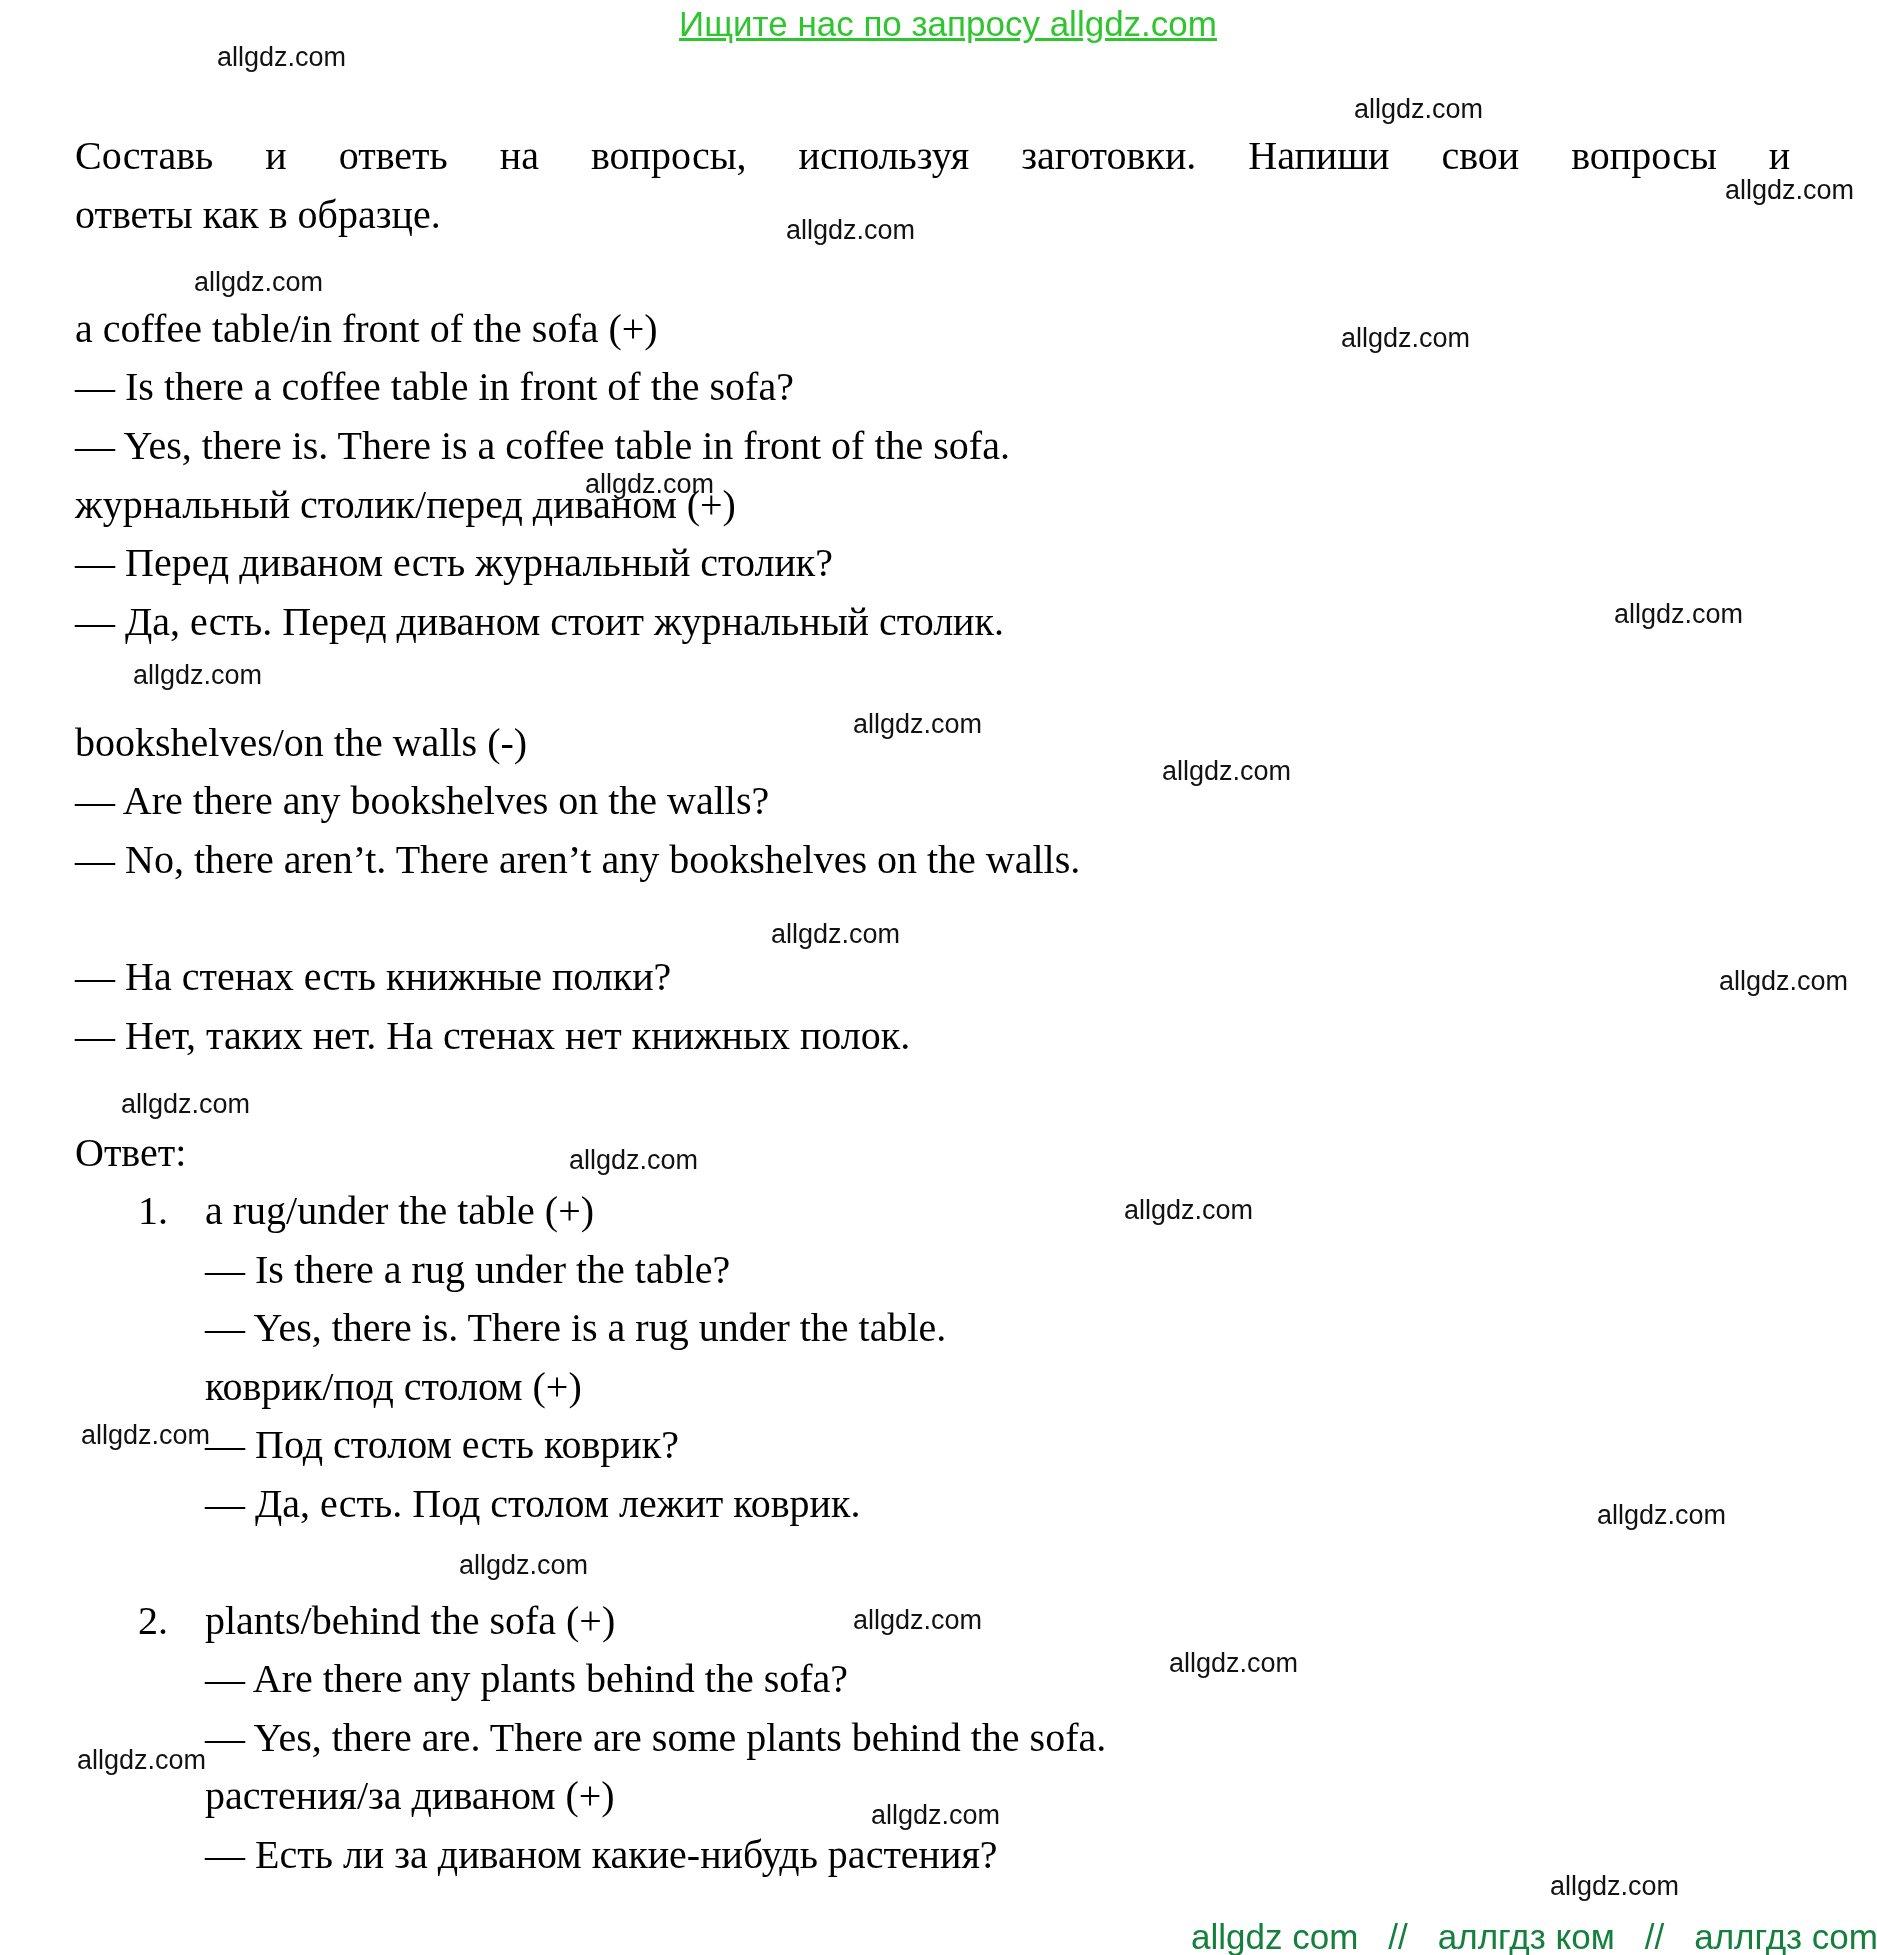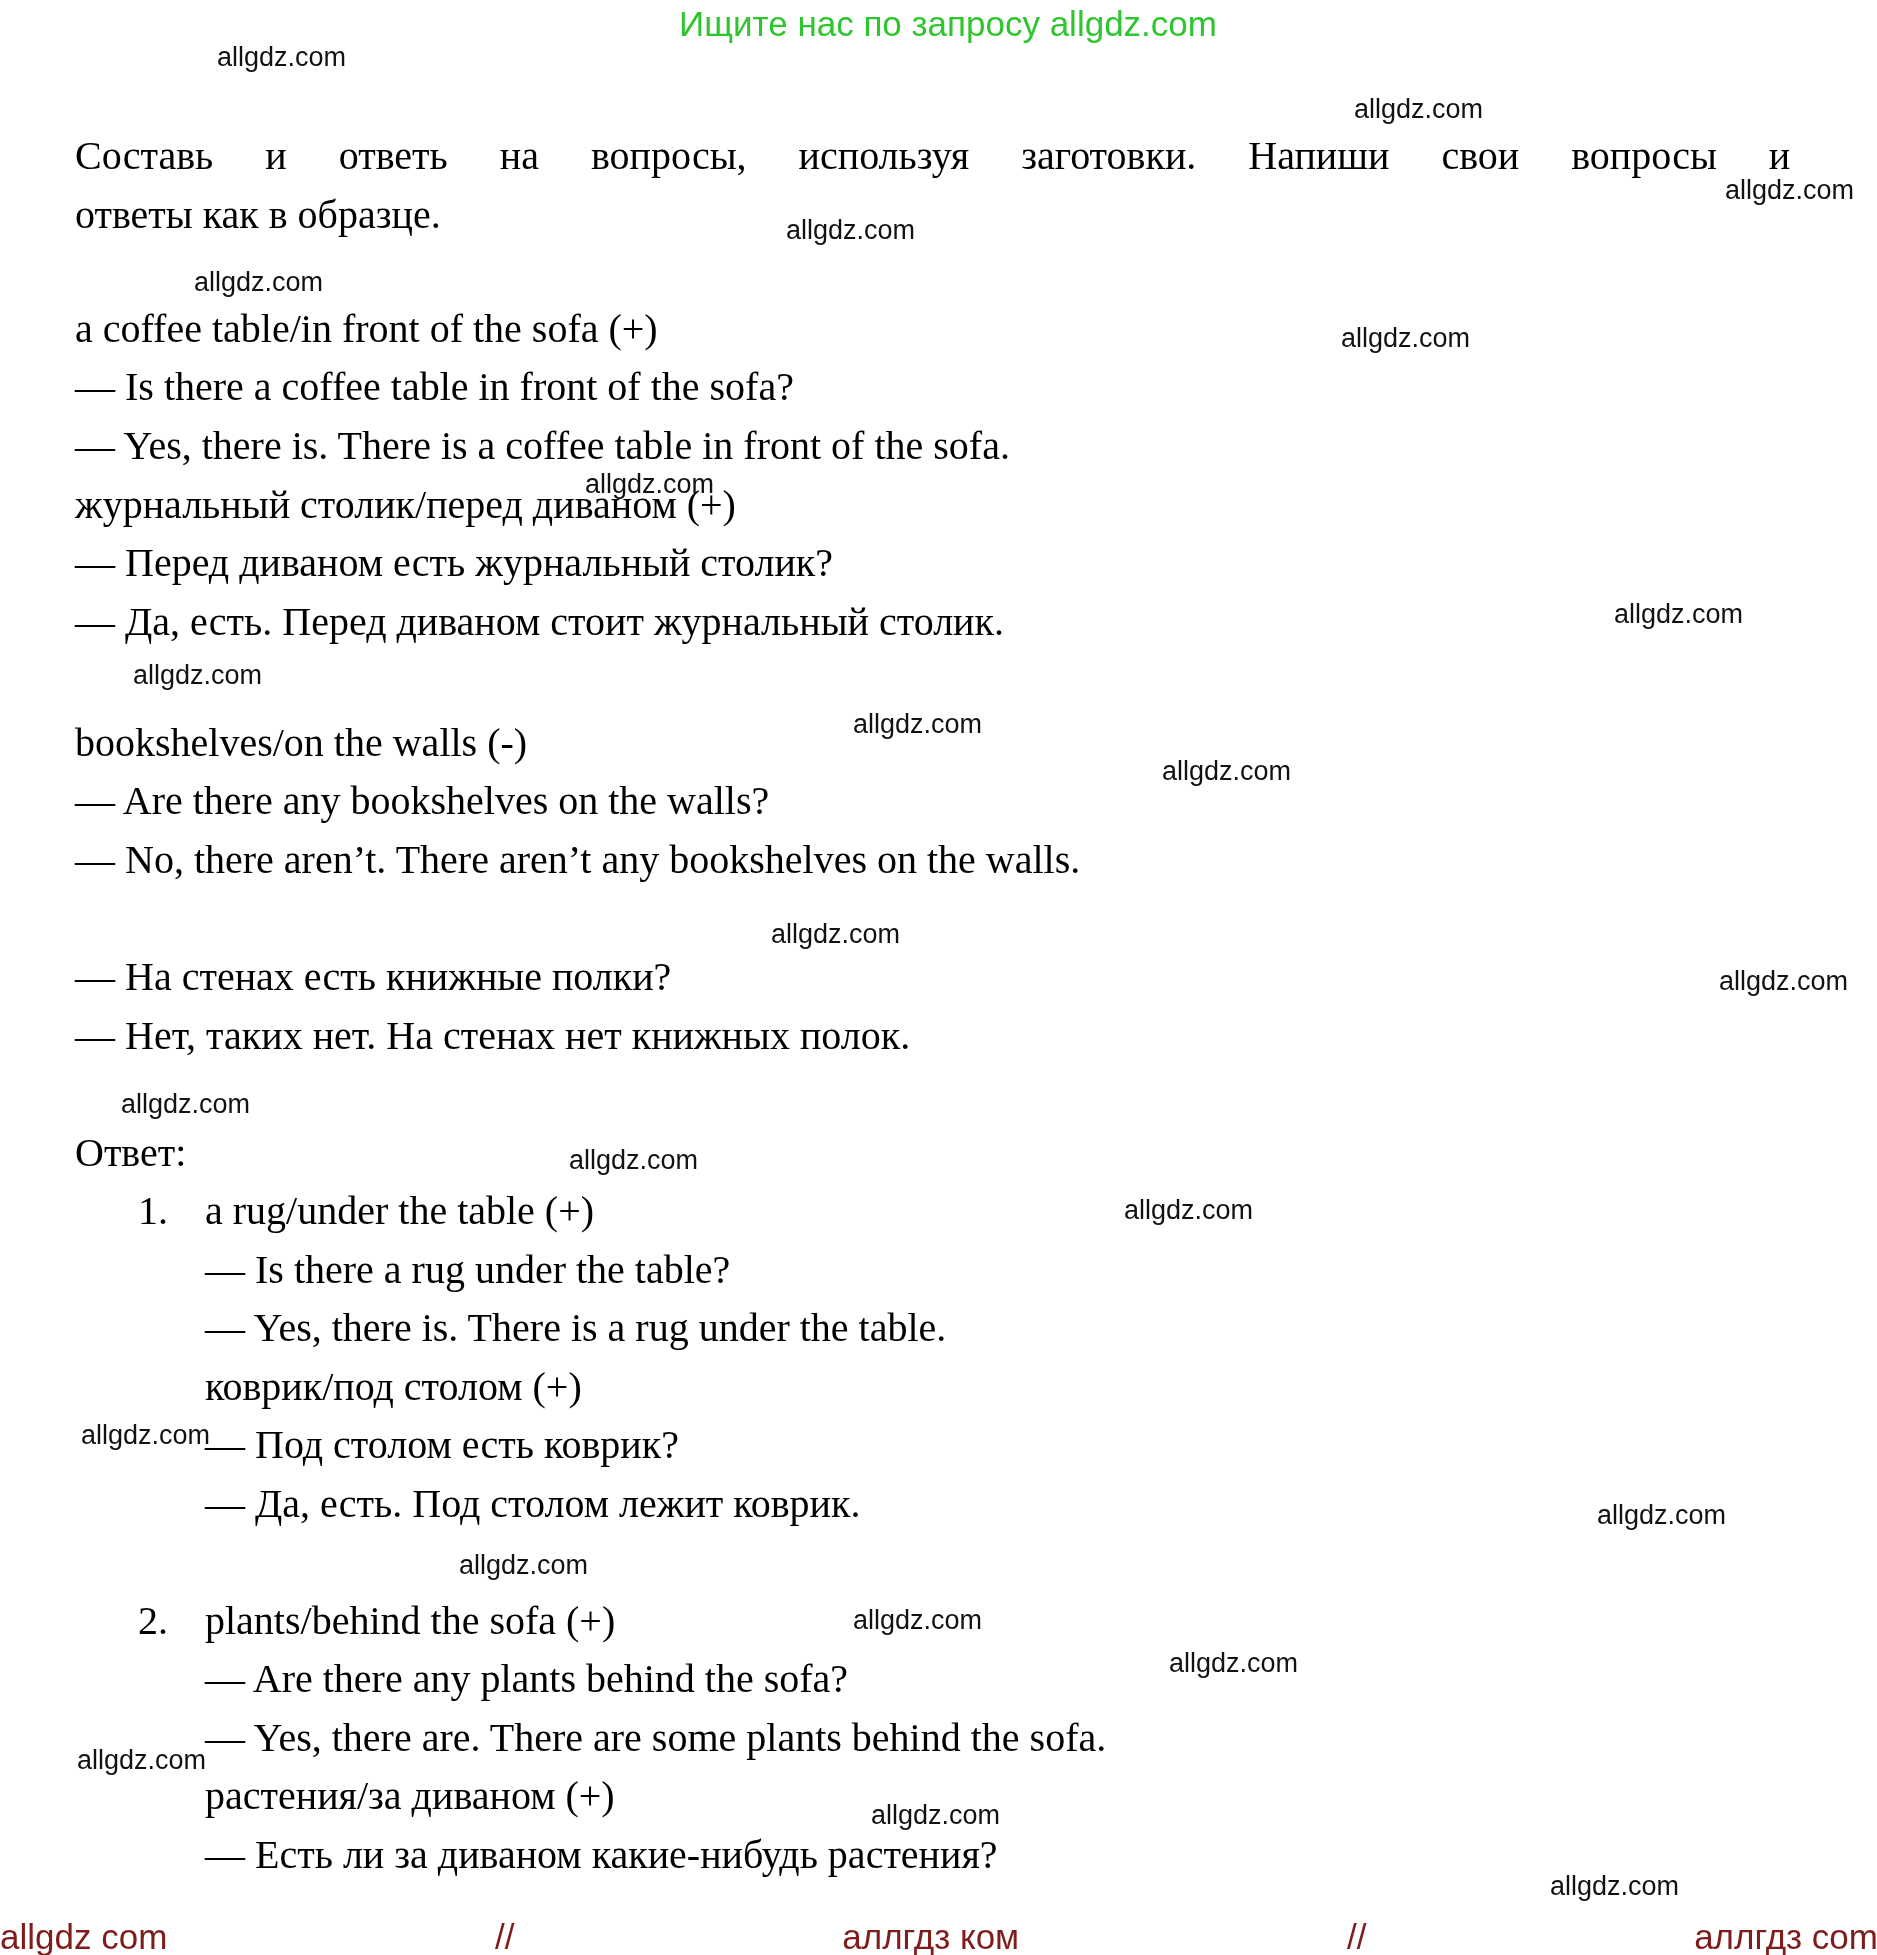--- a/index.html
+++ b/index.html
@@ -13,20 +13,21 @@
     color:#000;
   }
   .promo{
     position:absolute;
     top:5.2px;left:18px;right:0;
     text-align:center;
     font-family:"Liberation Sans", sans-serif;
     font-size:35px;
     line-height:38px;
     color:#2fc52f;
+    text-decoration:underline;
   }
   .title{
     position:absolute;
     left:73px;top:70px;
     margin:0;
     font-size:42px;
     line-height:49px;
     font-weight:bold;
     white-space:nowrap;
   }
@@ -45,26 +46,26 @@
     font-family:"Liberation Sans", sans-serif;
     font-size:27px;
     line-height:31px;
     color:#121212;
     white-space:nowrap;
   }
   .footer{
     position:absolute;
     top:1918px;left:0;right:0;
     display:flex;
-    justify-content:space-between;
+    justify-content:flex-end;
     gap:30px;
     font-family:"Liberation Sans", sans-serif;
     font-size:35px;
     line-height:38px;
-    color:#7f1d1d;
+    color:#15803d;
   }
 </style>
 </head>
 <body>
 
 <div class="page">
 
   <div class="promo">Ищите нас по запросу allgdz.com</div>
 
 

